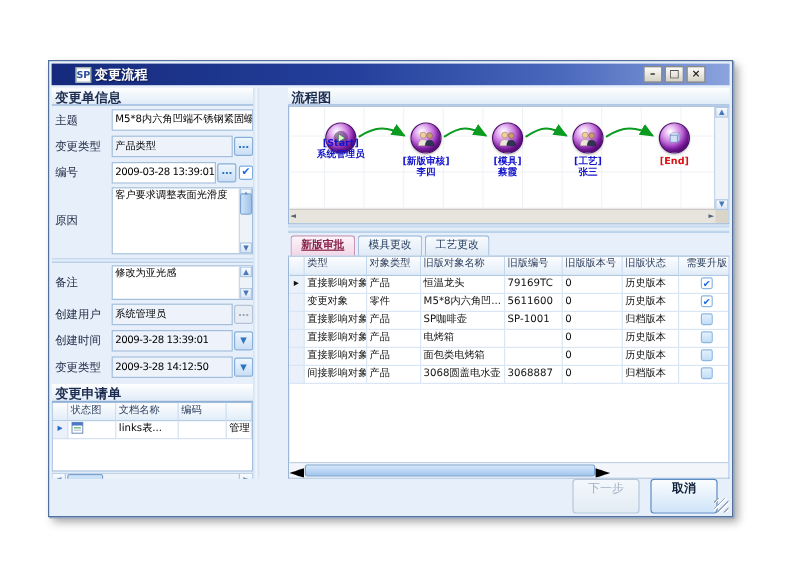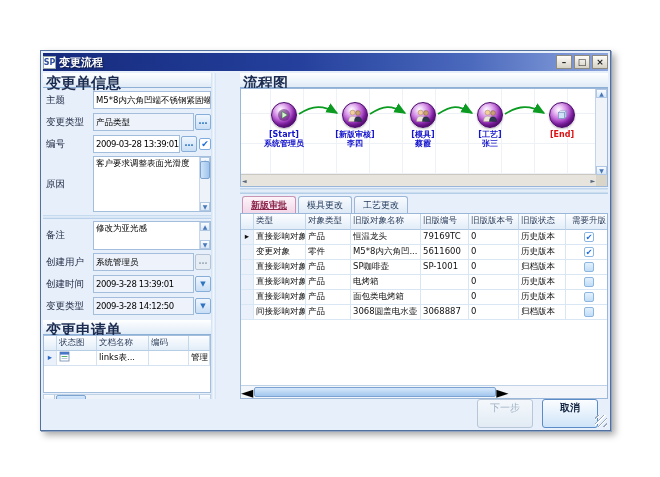--- a/index.html
+++ b/index.html
@@ -3,36 +3,36 @@
 <meta charset="utf-8">
 <style>
   html,body{margin:0;padding:0;background:#fff;}
   .page{position:relative;width:660px;height:477px;background:#ffffff;overflow:hidden;
         font-family:"DejaVu Sans","Liberation Sans",sans-serif;}
   .dialog{position:absolute;left:40px;top:50px;width:571px;height:381px;
           background:#e7f0fa;border:1px solid #51709e;
           box-shadow:1px 1px 0 #90a4c0,4px 4px 7px rgba(0,0,0,.35);
           display:flex;flex-direction:column;box-sizing:border-box;padding:2px;}
   
-  .titlebar{height:18px;flex:0 0 18px;display:flex;align-items:center;gap:3px;padding:0 0;
+  .titlebar{height:18px;flex:0 0 18px;display:flex;align-items:center;gap:3px;padding:0 20px;
             background:linear-gradient(90deg,#152a7c 0%,#24409c 45%,#4a68bc 75%,#8ba4dd 100%);}
   .ticon{width:13px;height:13px;background:#fff;border:1px solid #9aa;box-sizing:border-box;
          font-size:8px;font-weight:bold;color:#31509e;display:flex;align-items:center;justify-content:center;}
   .ttitle{color:#fff;font-size:11px;font-weight:bold;flex:1;white-space:nowrap;overflow:hidden;
           text-shadow:1px 1px 1px rgba(0,0,0,.5);}
   .wbtns{display:flex;gap:2px;}
   .wbtn{width:16px;height:14px;background:linear-gradient(#fdfcf8,#d5d1c5);border:1px solid #8e8a7e;
         box-sizing:border-box;font-size:9px;line-height:12px;text-align:center;color:#222;font-weight:bold;}
   
   .content{flex:1;display:flex;min-height:0;padding-top:2px;}
   .leftcol{width:168px;flex:0 0 168px;display:flex;flex-direction:column;overflow:hidden;}
   .vsplit{width:5px;flex:0 0 5px;background:linear-gradient(90deg,#cfe0f2,#f2f7fc,#cfe0f2);}
   .rightcol{flex:1;display:flex;flex-direction:column;min-width:0;overflow:hidden;padding-left:24px;}
   .phead{height:15px;flex:0 0 15px;background:linear-gradient(#feffff,#e0ebf7);
-         border-bottom:1px solid #8fb0d6;color:#1c2c50;font-size:15px;font-weight:bold;
+         border-bottom:1px solid #8fb0d6;color:#1c2c50;font-size:11px;font-weight:bold;
          padding:1px 3px 0;box-sizing:border-box;white-space:nowrap;}
   
   .frow{display:flex;align-items:center;margin-top:2px;flex:0 0 20px;height:20px;}
   .flab{width:50px;flex:0 0 50px;font-size:9.5px;color:#202a44;padding-left:3px;box-sizing:border-box;white-space:nowrap;}
   .fin{flex:1;height:18px;background:#fff;border:1px solid #a3bedd;box-sizing:border-box;
        font-size:8.5px;line-height:16px;padding:0 2px;white-space:nowrap;overflow:hidden;color:#000;}
   .fin.lav{background:#eef3fb;}
   .btn3{width:16px;height:16px;flex:0 0 16px;margin-left:1px;border:1px solid #87aed8;border-radius:2px;
         background:linear-gradient(#eff6fe,#c9def5);color:#2f74c0;font-size:9px;line-height:13px;
         text-align:center;font-weight:bold;box-sizing:border-box;}
@@ -251,21 +251,21 @@
                 </defs>
                 <path d="M 58 25 C 72 16, 82 16, 96 24" fill="none" stroke="#0b9b20" stroke-width="1.7" marker-end="url(#ah)"></path>
                 <path d="M 129 25 C 143 16, 150 16, 164 24" fill="none" stroke="#0b9b20" stroke-width="1.7" marker-end="url(#ah)"></path>
                 <path d="M 197 25 C 211 16, 217 16, 231 24" fill="none" stroke="#0b9b20" stroke-width="1.7" marker-end="url(#ah)"></path>
                 <path d="M 264 25 C 278 16, 289 16, 303 24" fill="none" stroke="#0b9b20" stroke-width="1.7" marker-end="url(#ah)"></path>
               </svg><div class="fnode" style="left: 30px; top: 13px;">
                 <svg width="14" height="14" viewBox="0 0 14 14">
                   <circle cx="7" cy="7" r="6" fill="#3a0a52" opacity="0.45"></circle>
                   <path d="M5 3.5 L10.5 7 L5 10.5 Z" fill="#d4f8cf" stroke="#2a6a2a" stroke-width="0.5"></path>
                 </svg>
-              </div><div class="fl2" style="left: 1px; top: 41px; color: rgb(20, 20, 204);">
+              </div><div class="fl2" style="left: 1px; top: 26px; color: rgb(20, 20, 204);">
                 <div>[Start]</div>
                 <div>系统管理员</div>
               </div><div class="fnode" style="left: 101px; top: 13px;">
                 <svg width="16" height="13" viewBox="0 0 16 13">
                   <circle cx="5.6" cy="3.6" r="2.5" fill="#f2cf9d" stroke="#8a6a40" stroke-width="0.4"></circle>
                   <path d="M1.6 12.5 Q1.6 7.2 5.6 7.2 Q9.6 7.2 9.6 12.5 Z" fill="#ece7da" stroke="#9a9480" stroke-width="0.4"></path>
                   <circle cx="11" cy="4" r="2.4" fill="#caa070" stroke="#6a4a28" stroke-width="0.4"></circle>
                   <path d="M7.4 12.5 Q7.4 7.8 11 7.8 Q14.6 7.8 14.6 12.5 Z" fill="#2e3650" stroke="#1a2030" stroke-width="0.4"></path>
                 </svg>
               </div><div class="fl2" style="left: 72px; top: 41px; color: rgb(20, 20, 204);">

